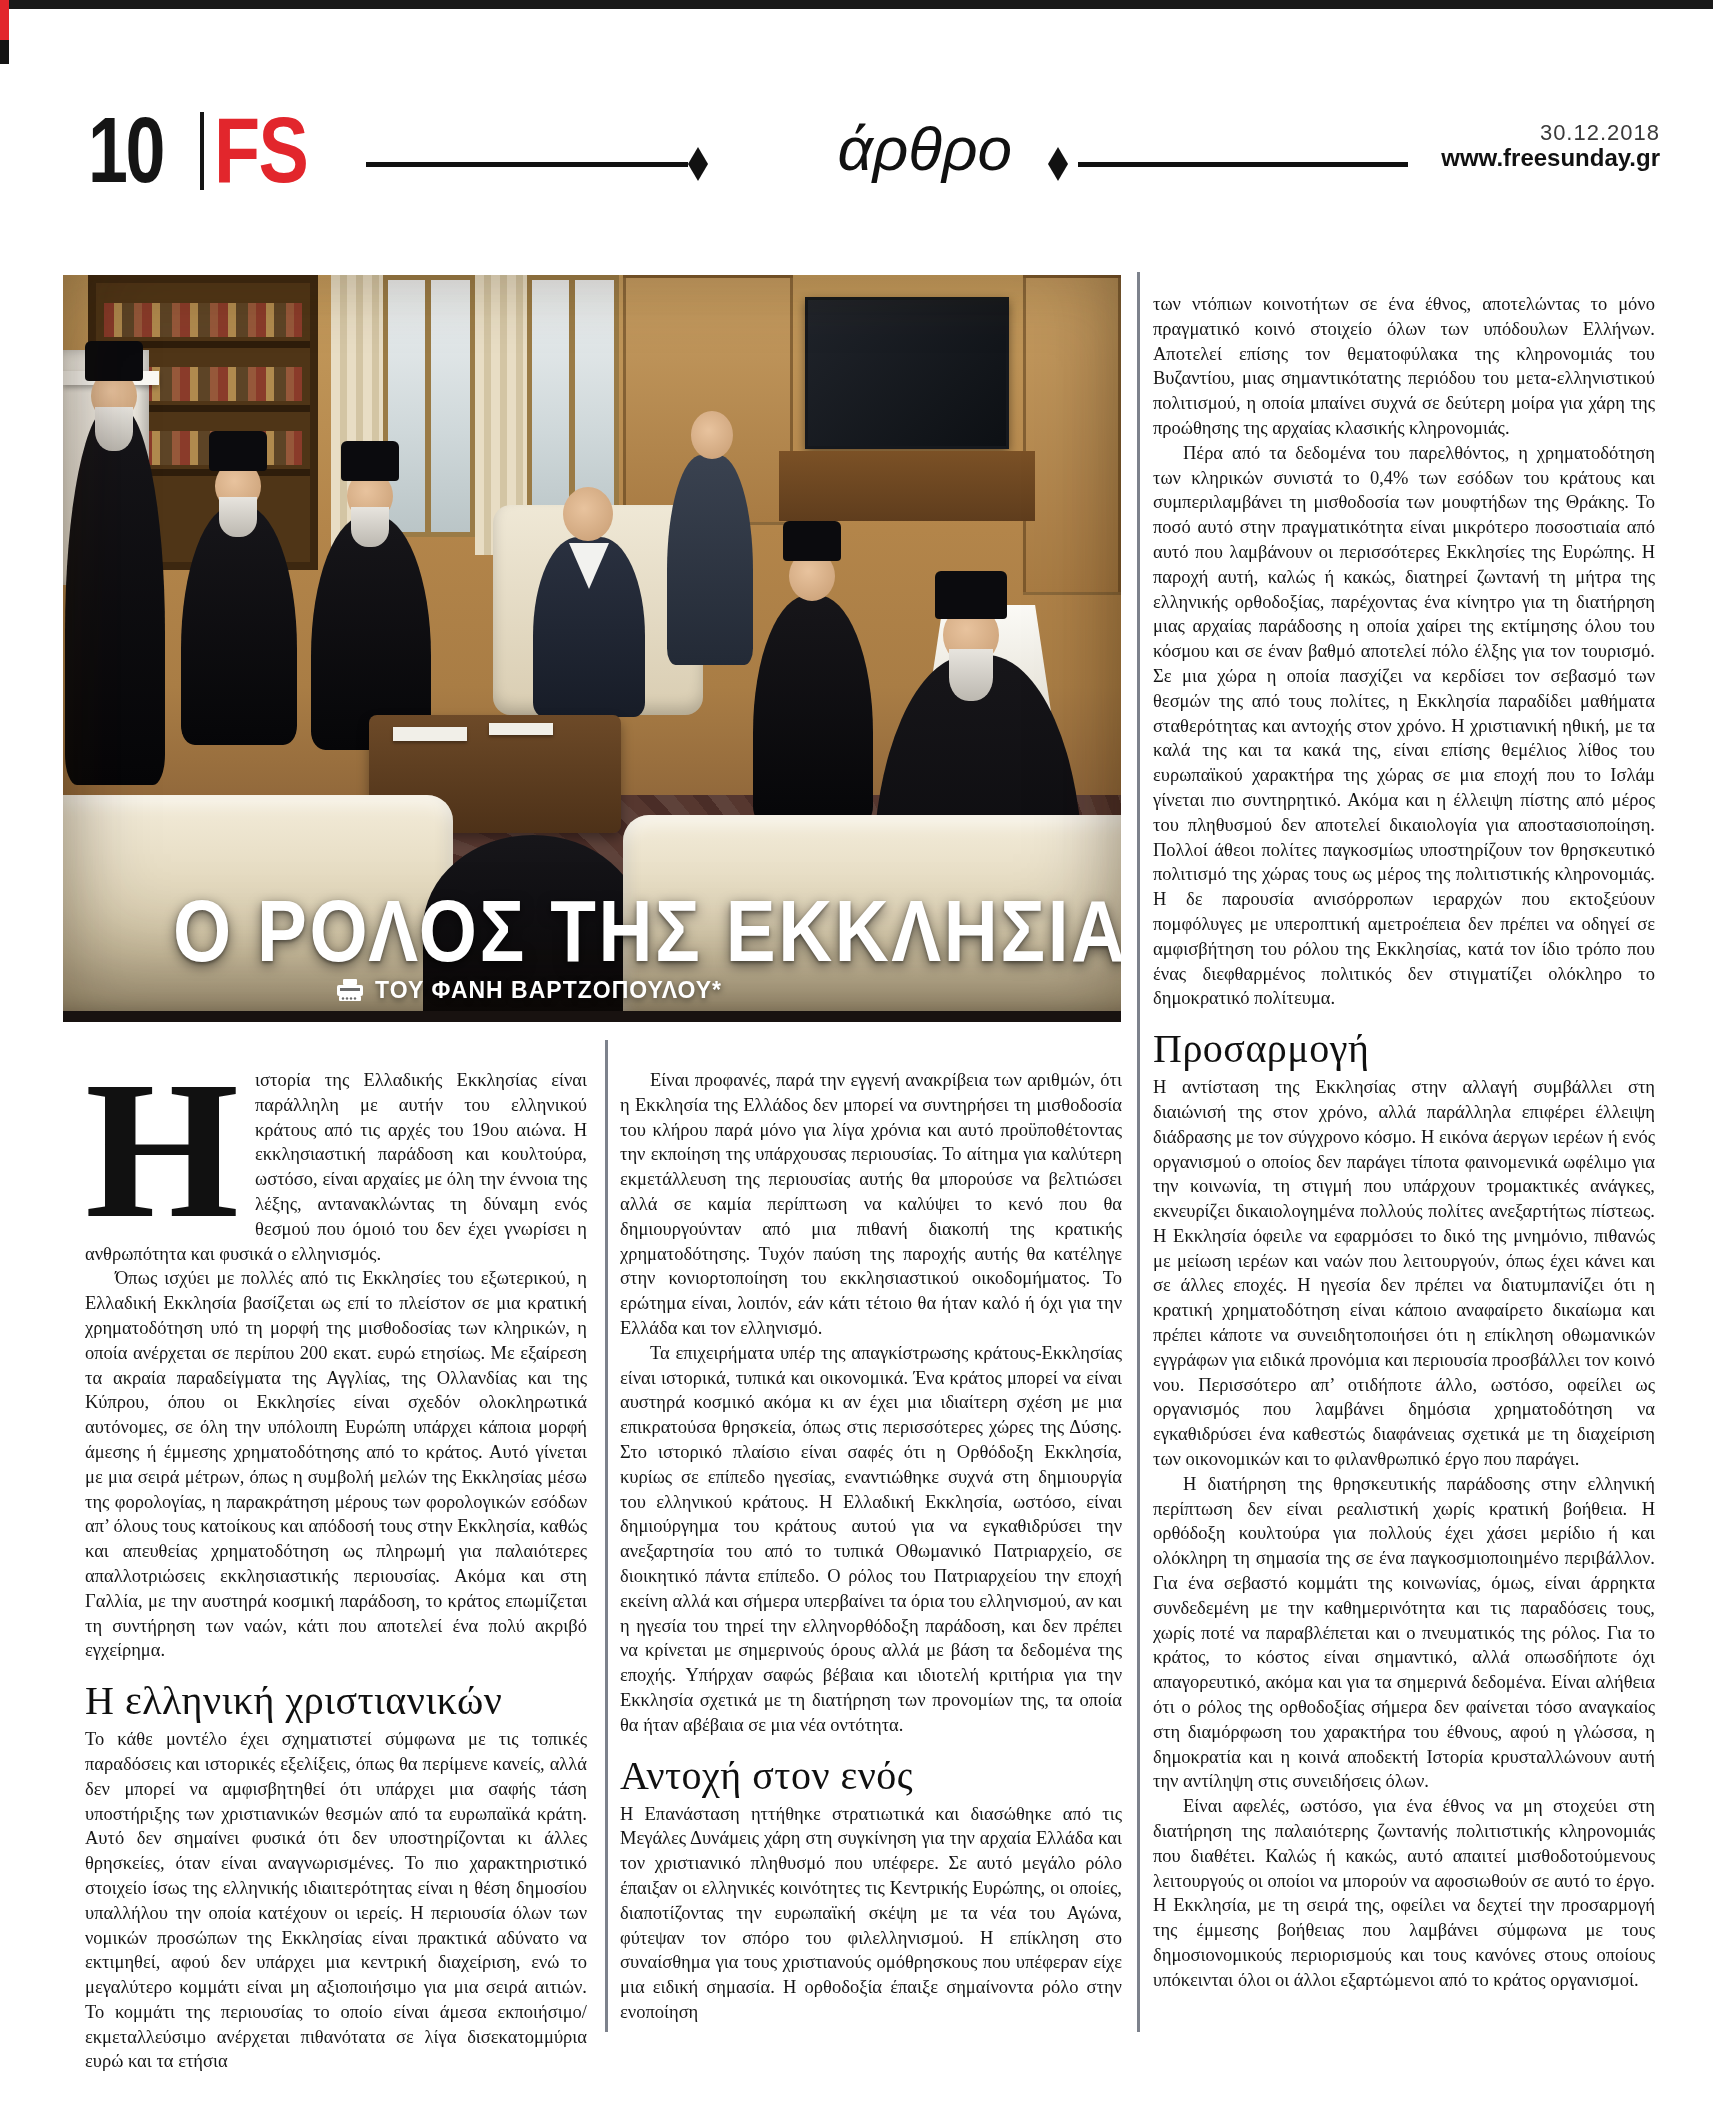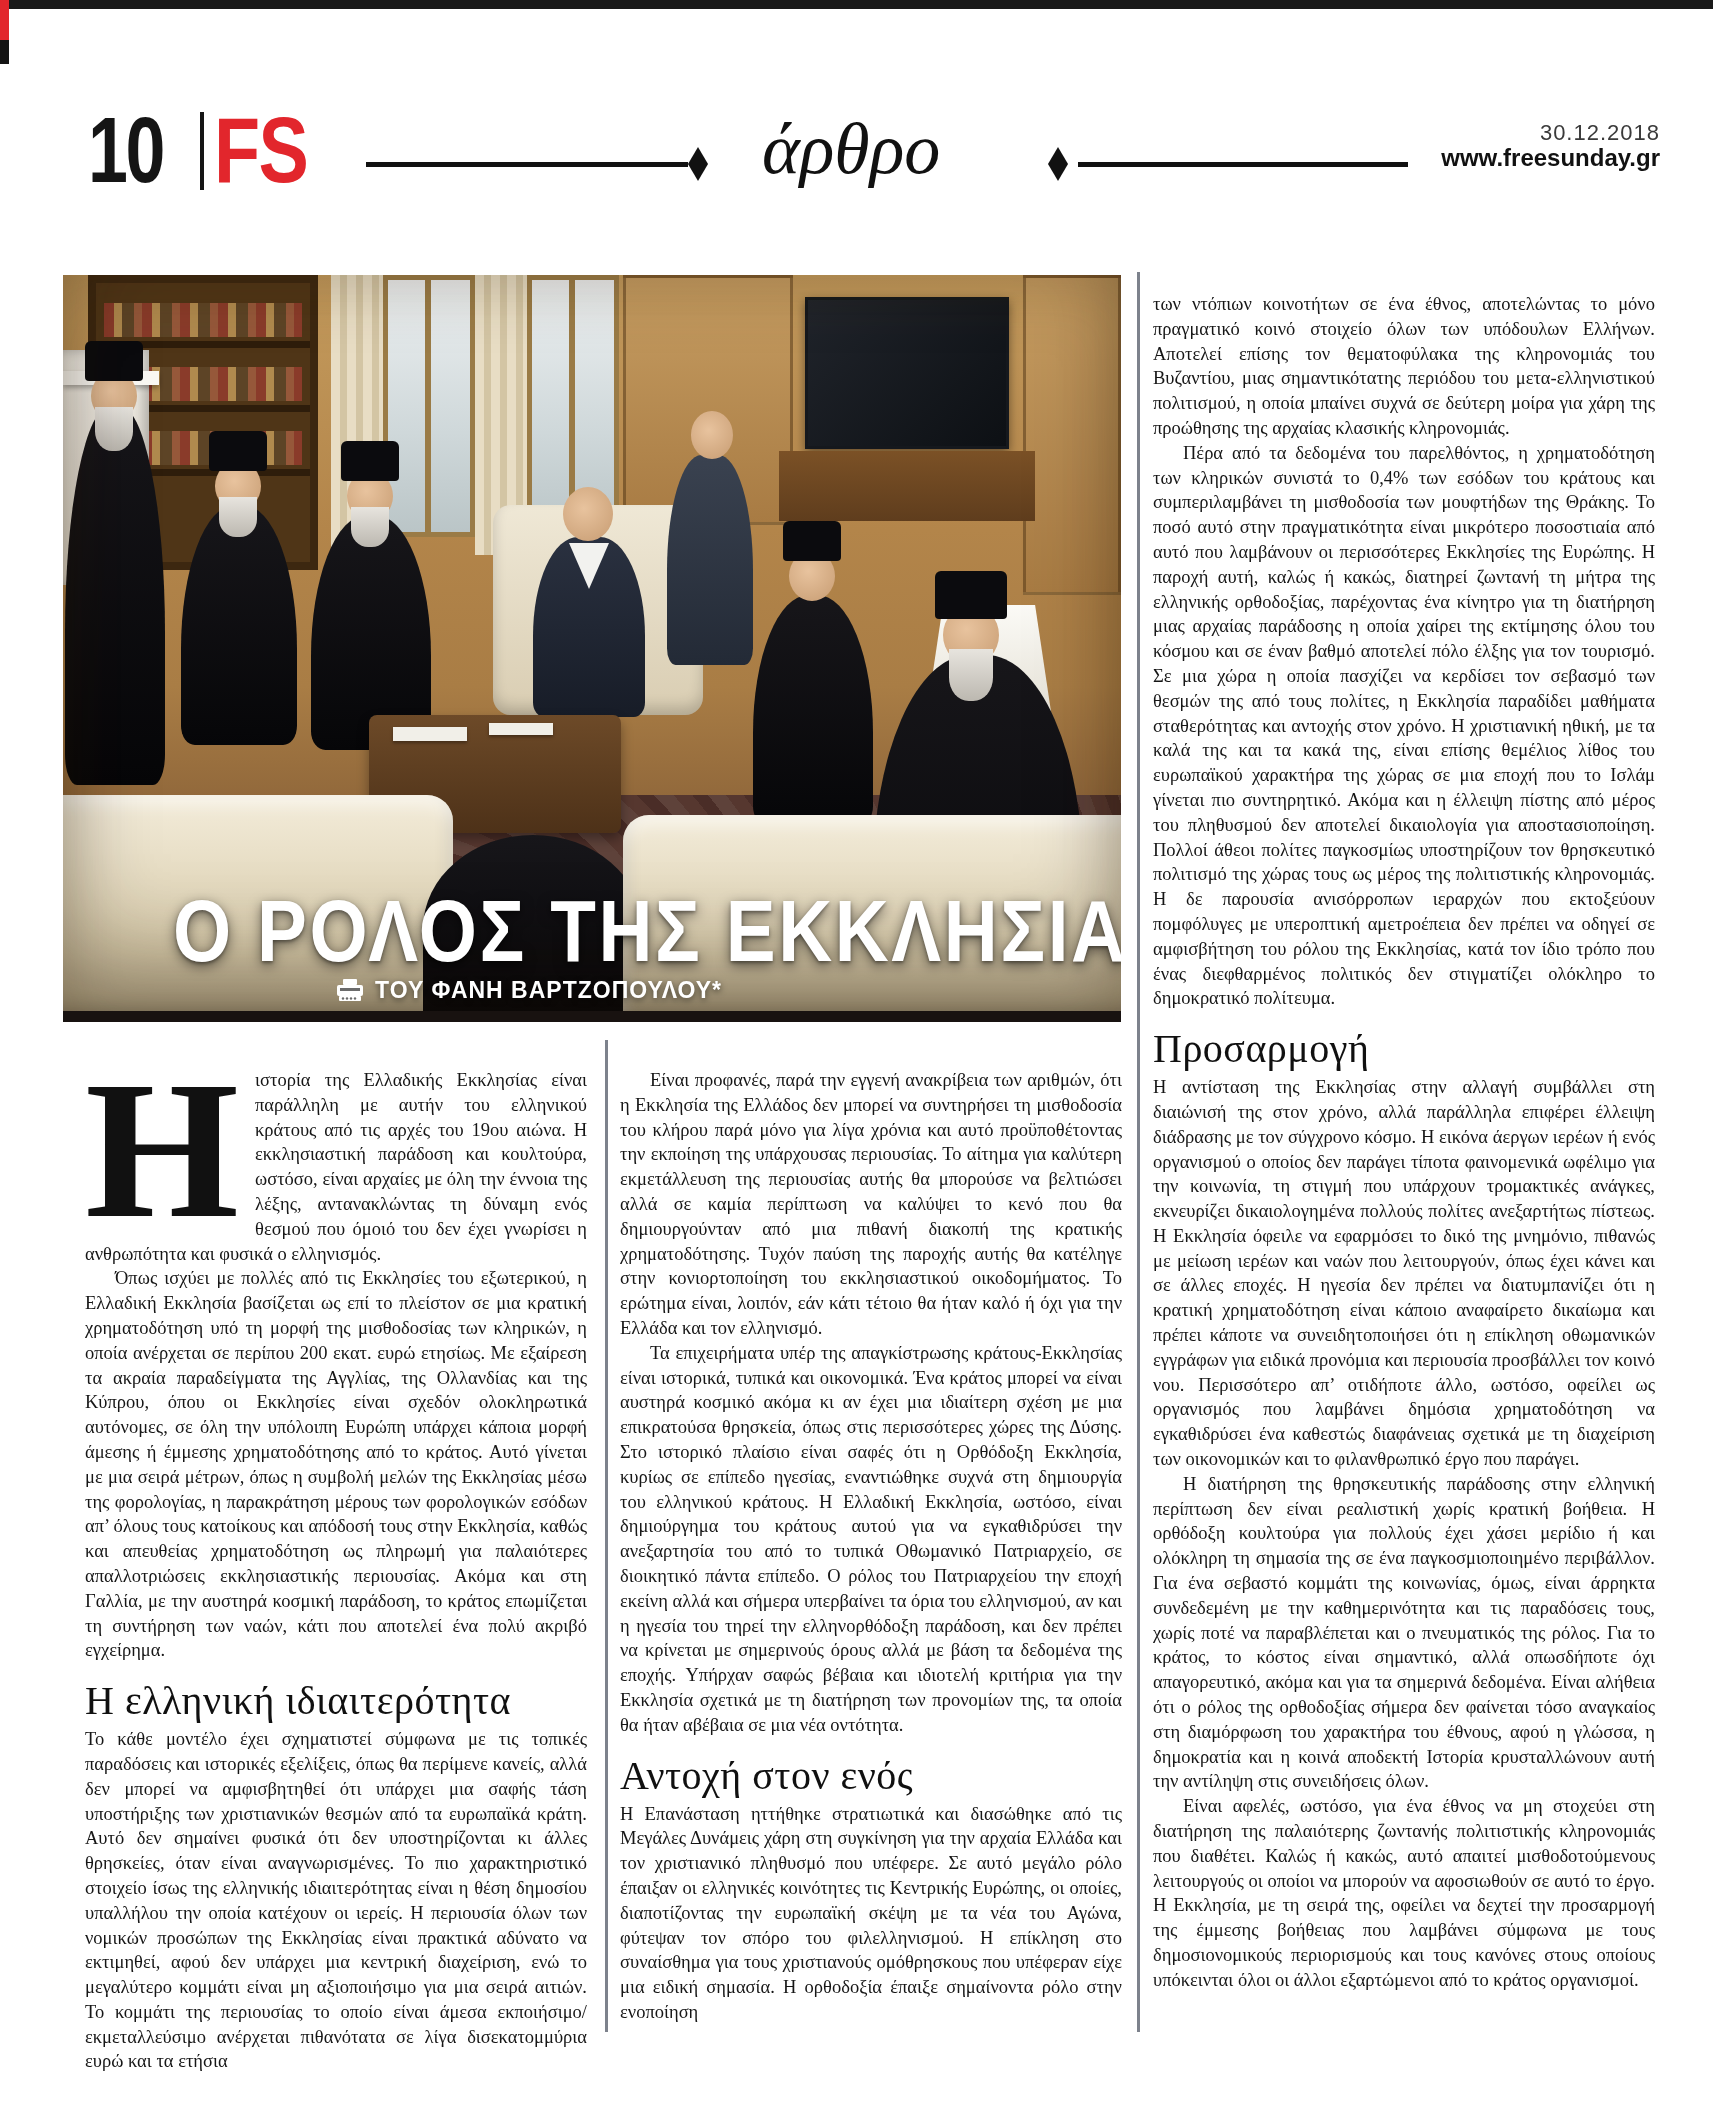--- a/index.html
+++ b/index.html
@@ -21,22 +21,22 @@
   .fs-logo{position:absolute;left:214px;top:104px;font-family:"Liberation Sans",sans-serif;
            font-weight:700;font-size:92px;line-height:92px;color:#e2262c;
            transform:scaleX(.82);transform-origin:left top;letter-spacing:-2px;}
   .rule{position:absolute;top:162px;height:5px;background:#111;}
   .rule.left{left:366px;width:322px;}
   .rule.right{left:1078px;width:330px;}
   .diamond{position:absolute;top:147px;width:20px;height:34px;background:#111;
            clip-path:polygon(50% 0,100% 50%,50% 100%,0 50%);}
   .diamond.left{left:688px;}
   .diamond.right{left:1048px;}
-  .section-label{position:absolute;left:762px;top:118px;width:250px;text-align:left;
-                 font-family:Liberation Serif, serif;font-style:italic;font-size:72px;
+  .section-label{position:absolute;left:762px;top:118px;width:250px;text-align:right;
+                 font-family:Liberation Sans, sans-serif;font-style:italic;font-size:62px;
                  line-height:62px;color:#111;}
   .mast-date{position:absolute;left:1310px;top:120px;width:350px;text-align:right;
              font-family:"Liberation Sans",sans-serif;font-size:22px;color:#3a3a3a;
              letter-spacing:1px;}
   .mast-url{position:absolute;left:1310px;top:144px;width:350px;text-align:right;
             font-family:"Liberation Sans",sans-serif;font-weight:700;font-size:24px;color:#111;}
 
   
   .photo{position:absolute;left:63px;top:275px;width:1058px;height:747px;overflow:hidden;
          background:linear-gradient(180deg,#c49b5d 0%,#b3854a 34%,#a97d45 55%,#8a6238 75%,#6d4a2c 100%);}
@@ -216,21 +216,21 @@
     <span data-name="article-byline-text">ΤΟΥ ΦΑΝΗ ΒΑΡΤΖΟΠΟΥΛΟΥ*</span>
   </div>
 </figure>
 
 <div class="vdivider" id="divider-1" data-name="column-divider"></div>
 <div class="vdivider" id="divider-2" data-name="column-divider"></div>
 
 <section class="col" id="col1" data-name="article-column-1">
   <p data-name="paragraph"><span class="dropcap" data-name="drop-cap">Η</span><span data-name="paragraph-text">ιστορία της Ελλαδικής Εκκλησίας είναι παράλληλη με αυτήν του ελληνικού κράτους από τις αρχές του 19ου αιώνα. Η εκκλησιαστική παράδοση και κουλτούρα, ωστόσο, είναι αρχαίες με όλη την έννοια της λέξης, αντανακλώντας τη δύναμη ενός θεσμού που όμοιό του δεν έχει γνωρίσει η ανθρωπότητα και φυσικά ο ελληνισμός.</span></p>
   <p class="indent" data-name="paragraph">Όπως ισχύει με πολλές από τις Εκκλησίες του εξωτερικού, η Ελλαδική Εκκλησία βασίζεται ως επί το πλείστον σε μια κρατική χρηματοδότηση υπό τη μορφή της μισθοδοσίας των κληρικών, η οποία ανέρχεται σε περίπου 200 εκατ. ευρώ ετησίως. Με εξαίρεση τα ακραία παραδείγματα της Αγγλίας, της Ολλανδίας και της Κύπρου, όπου οι Εκκλησίες είναι σχεδόν ολοκληρωτικά αυτόνομες, σε όλη την υπόλοιπη Ευρώπη υπάρχει κάποια μορφή άμεσης ή έμμεσης χρηματοδότησης από το κράτος. Αυτό γίνεται με μια σειρά μέτρων, όπως η συμβολή μελών της Εκκλησίας μέσω της φορολογίας, η παρακράτηση μέρους των φορολογικών εσόδων απ’ όλους τους κατοίκους και απόδοσή τους στην Εκκλησία, καθώς και απευθείας χρηματοδότηση ως πληρωμή για παλαιότερες απαλλοτριώσεις εκκλησιαστικής περιουσίας. Ακόμα και στη Γαλλία, με την αυστηρά κοσμική παράδοση, το κράτος επωμίζεται τη συντήρηση των ναών, κάτι που αποτελεί ένα πολύ ακριβό εγχείρημα.</p>
-  <h2 data-name="subheading-greek-particularity">Η ελληνική ιδιαιτερότητα</h2>
+  <h2 data-name="subheading-greek-particularity">Η ελληνική χριστιανικών</h2>
   <p data-name="paragraph">Το κάθε μοντέλο έχει σχηματιστεί σύμφωνα με τις τοπικές παραδόσεις και ιστορικές εξελίξεις, όπως θα περίμενε κανείς, αλλά δεν μπορεί να αμφισβητηθεί ότι υπάρχει μια σαφής τάση υποστήριξης των χριστιανικών θεσμών από τα ευρωπαϊκά κράτη. Αυτό δεν σημαίνει φυσικά ότι δεν υποστηρίζονται κι άλλες θρησκείες, όταν είναι αναγνωρισμένες. Το πιο χαρακτηριστικό στοιχείο ίσως της ελληνικής ιδιαιτερότητας είναι η θέση δημοσίου υπαλλήλου την οποία κατέχουν οι ιερείς. Η περιουσία όλων των νομικών προσώπων της Εκκλησίας είναι πρακτικά αδύνατο να εκτιμηθεί, αφού δεν υπάρχει μια κεντρική διαχείριση, ενώ το μεγαλύτερο κομμάτι είναι μη αξιοποιήσιμο για μια σειρά αιτιών. Το κομμάτι της περιουσίας το οποίο είναι άμεσα εκποιήσιμο/εκμεταλλεύσιμο ανέρχεται πιθανότατα σε λίγα δισεκατομμύρια ευρώ και τα ετήσια</p>
 </section>
 
 <section class="col" id="col2" data-name="article-column-2">
   <p class="indent" data-name="paragraph">Είναι προφανές, παρά την εγγενή ανακρίβεια των αριθμών, ότι η Εκκλησία της Ελλάδος δεν μπορεί να συντηρήσει τη μισθοδοσία του κλήρου παρά μόνο για λίγα χρόνια και αυτό προϋποθέτοντας την εκποίηση της υπάρχουσας περιουσίας. Το αίτημα για καλύτερη εκμετάλλευση της περιουσίας αυτής θα μπορούσε να βελτιώσει αλλά σε καμία περίπτωση να καλύψει το κενό που θα δημιουργούνταν από μια πιθανή διακοπή της κρατικής χρηματοδότησης. Τυχόν παύση της παροχής αυτής θα κατέληγε στην κονιορτοποίηση του εκκλησιαστικού οικοδομήματος. Το ερώτημα είναι, λοιπόν, εάν κάτι τέτοιο θα ήταν καλό ή όχι για την Ελλάδα και τον ελληνισμό.</p>
   <p class="indent" data-name="paragraph">Τα επιχειρήματα υπέρ της απαγκίστρωσης κράτους-Εκκλησίας είναι ιστορικά, τυπικά και οικονομικά. Ένα κράτος μπορεί να είναι αυστηρά κοσμικό ακόμα κι αν έχει μια ιδιαίτερη σχέση με μια επικρατούσα θρησκεία, όπως στις περισσότερες χώρες της Δύσης. Στο ιστορικό πλαίσιο είναι σαφές ότι η Ορθόδοξη Εκκλησία, κυρίως σε επίπεδο ηγεσίας, εναντιώθηκε συχνά στη δημιουργία του ελληνικού κράτους. Η Ελλαδική Εκκλησία, ωστόσο, είναι δημιούργημα του κράτους αυτού για να εγκαθιδρύσει την ανεξαρτησία του από το τυπικά Οθωμανικό Πατριαρχείο, σε διοικητικό πάντα επίπεδο. Ο ρόλος του Πατριαρχείου την εποχή εκείνη αλλά και σήμερα υπερβαίνει τα όρια του ελληνισμού, αν και η ηγεσία του τηρεί την ελληνορθόδοξη παράδοση, και δεν πρέπει να κρίνεται με σημερινούς όρους αλλά με βάση τα δεδομένα της εποχής. Υπήρχαν σαφώς βέβαια και ιδιοτελή κριτήρια για την Εκκλησία σχετικά με τη διατήρηση των προνομίων της, τα οποία θα ήταν αβέβαια σε μια νέα οντότητα.</p>
   <h2 data-name="subheading-endurance">Αντοχή στον ενός</h2>
   <p data-name="paragraph">Η Επανάσταση ηττήθηκε στρατιωτικά και διασώθηκε από τις Μεγάλες Δυνάμεις χάρη στη συγκίνηση για την αρχαία Ελλάδα και τον χριστιανικό πληθυσμό που υπέφερε. Σε αυτό μεγάλο ρόλο έπαιξαν οι ελληνικές κοινότητες τις Κεντρικής Ευρώπης, οι οποίες, διαποτίζοντας την ευρωπαϊκή σκέψη με τα νέα του Αγώνα, φύτεψαν τον σπόρο του φιλελληνισμού. Η επίκληση στο συναίσθημα για τους χριστιανούς ομόθρησκους που υπέφεραν είχε μια ειδική σημασία. Η ορθοδοξία έπαιξε σημαίνοντα ρόλο στην ενοποίηση</p>
 </section>
 

